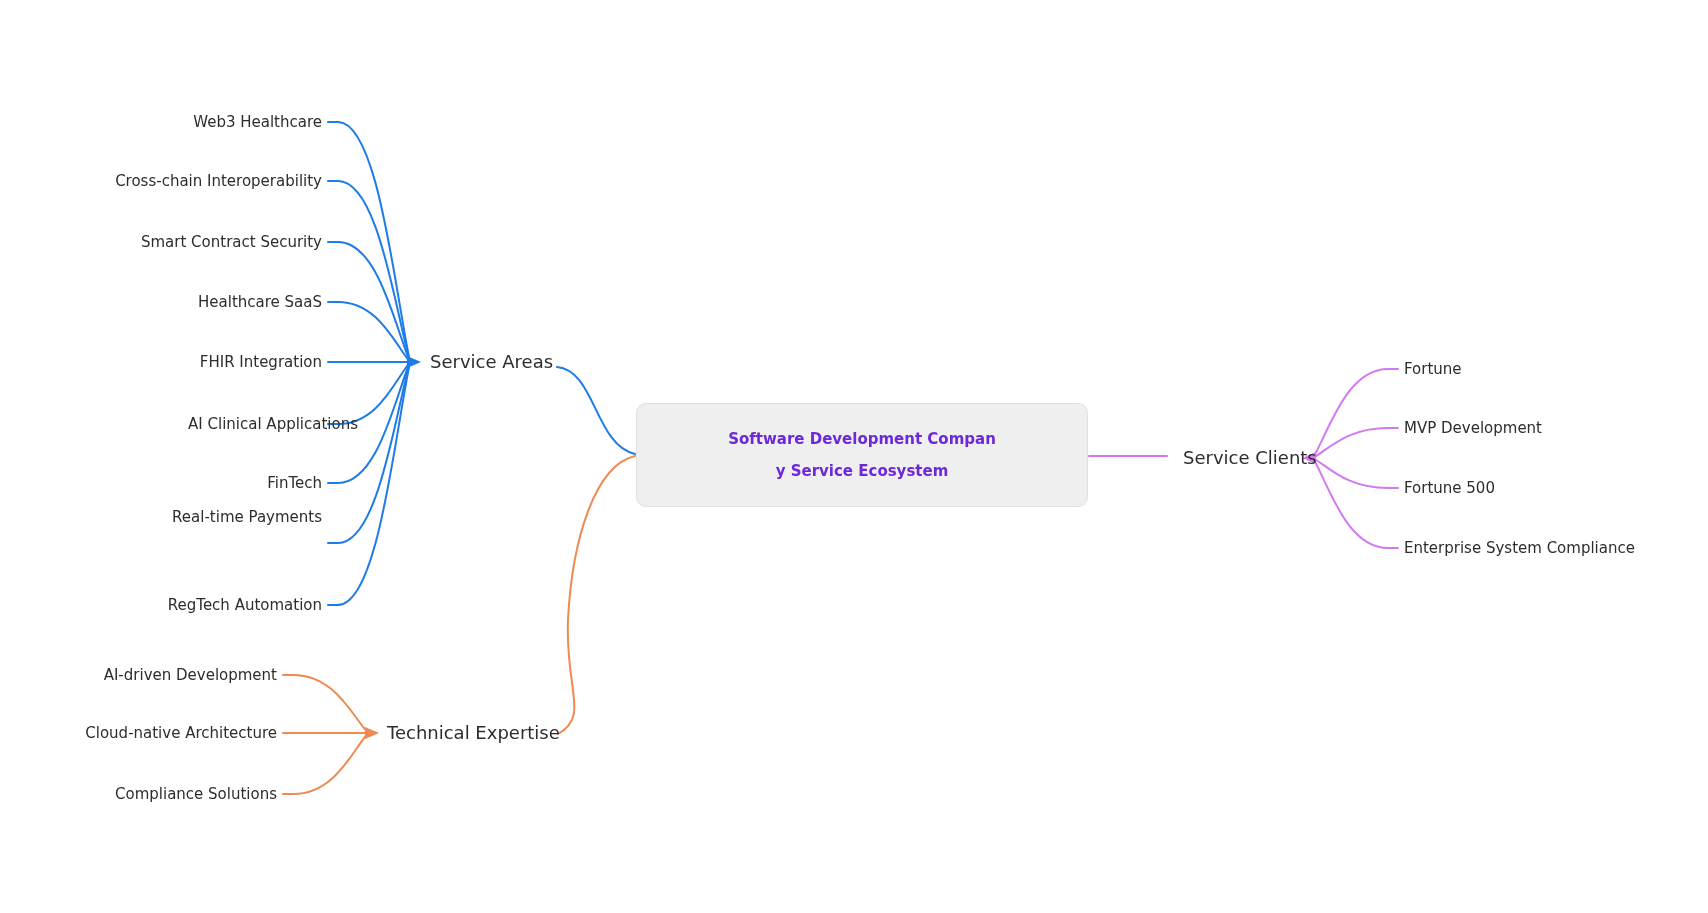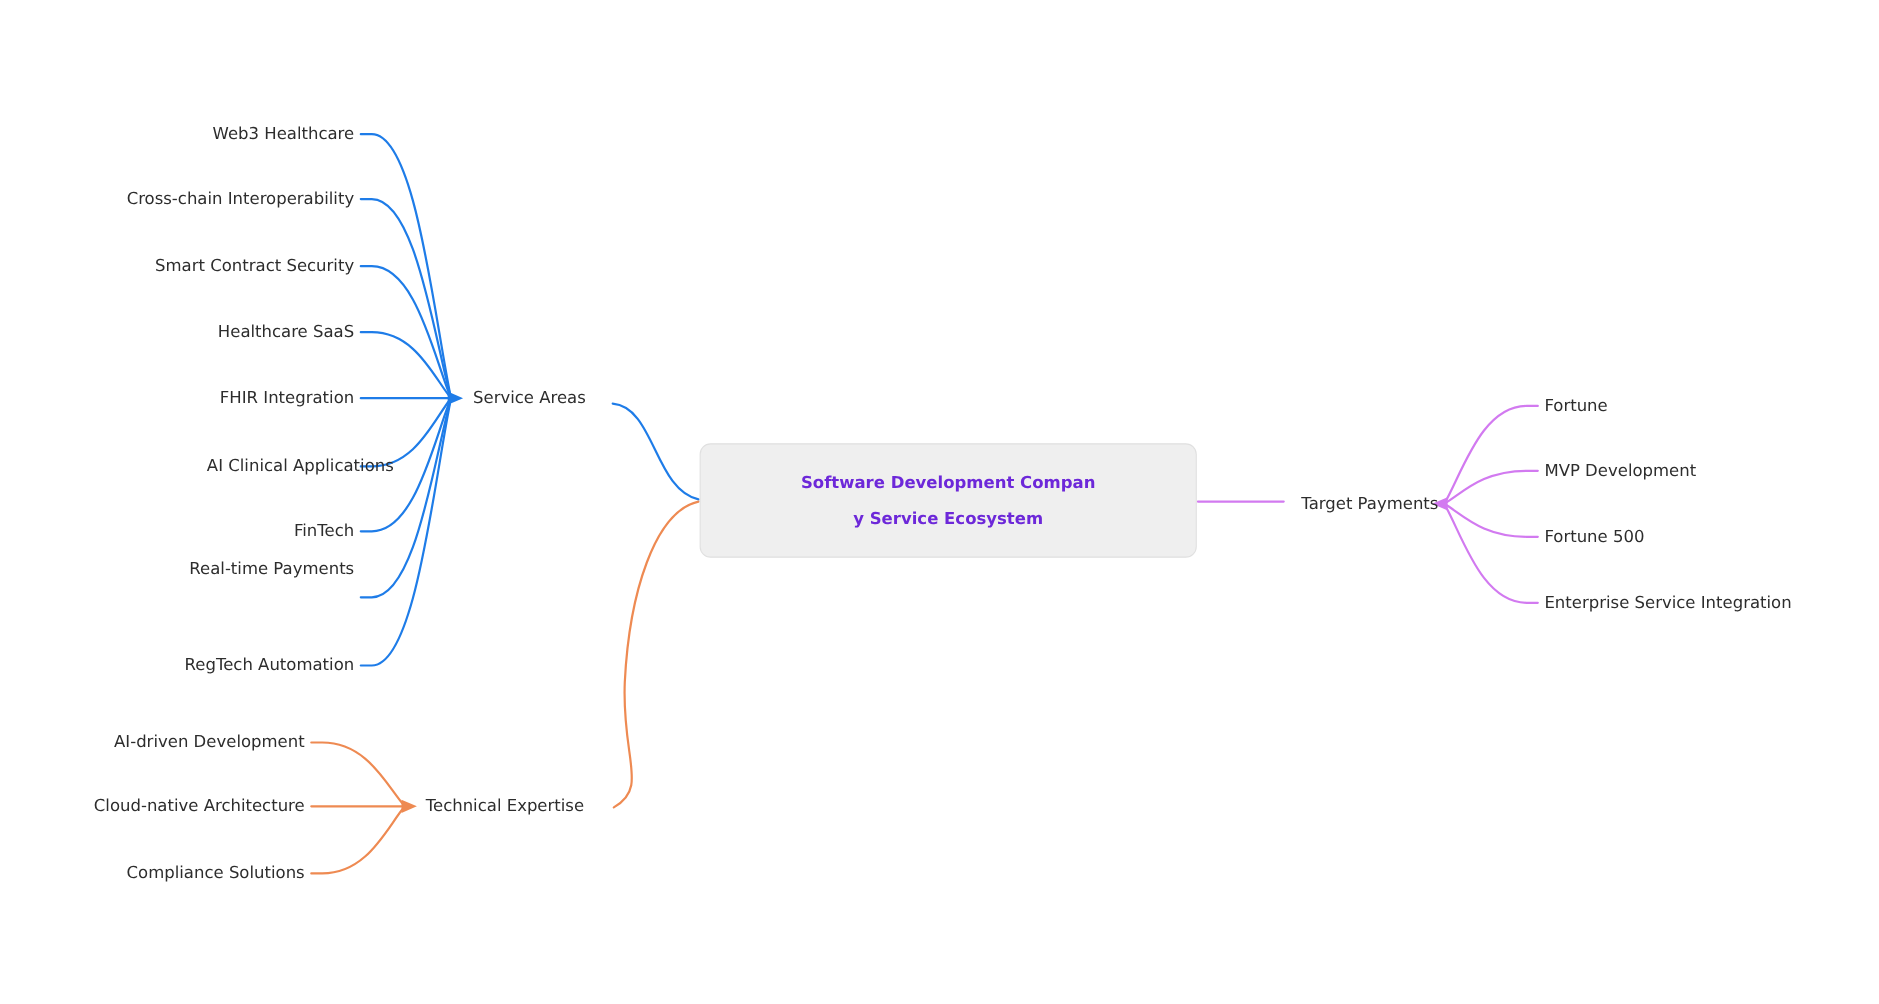--- a/index.html
+++ b/index.html
@@ -36,21 +36,21 @@
   .root-line {
     font-size: 15px;
     font-weight: bold;
     line-height: 32px;
     color: #6d28d9;
     white-space: nowrap;
   }
   .branch-label {
     position: absolute;
     transform: translateY(-50%);
-    font-size: 15px;
+    font-size: 18px;
     color: #2d2d2d;
     white-space: nowrap;
     line-height: 1;
   }
   .child-label {
     position: absolute;
     transform: translateY(-50%);
     font-size: 15px;
     color: #2d2d2d;
     white-space: nowrap;
@@ -87,34 +87,34 @@
       <polygon points="1302,458 1316,452 1316,464" fill="#d27af0"></polygon>
     </svg>
 
   <div class="root-node" style="left: 636px; top: 403px; width: 452px; height: 104px; background: rgb(239, 239, 239); border: 1px solid rgb(224, 224, 224); border-radius: 10px;">
     <div class="root-line">Software Development Compan</div>
     <div class="root-line">y Service Ecosystem</div>
   </div>
 
   <div class="branch-label" style="left: 430px; top: 362px;">Service Areas</div>
   <div class="branch-label" style="left: 387px; top: 733px;">Technical Expertise</div>
-  <div class="branch-label" style="left: 1183px; top: 458px;">Target Payments</div>
+  <div class="branch-label" style="left: 1183px; top: 458px;">Service Clients</div>
 
   <div class="child-label" style="top: 122px; right: 1386px;">Web3 Healthcare</div>
   <div class="child-label" style="top: 181px; right: 1386px;">Cross-chain Interoperability</div>
   <div class="child-label" style="top: 242px; right: 1386px;">Smart Contract Security</div>
   <div class="child-label" style="top: 302px; right: 1386px;">Healthcare SaaS</div>
   <div class="child-label" style="top: 362px; right: 1386px;">FHIR Integration</div>
   <div class="child-label" style="top: 424px; right: 1350px;">AI Clinical Applications</div>
   <div class="child-label" style="top: 483px; right: 1386px; margin-left: 40px;">FinTech</div>
   <div class="child-label" style="top: 517px; right: 1386px;">Real-time Payments</div>
   <div class="child-label" style="top: 605px; right: 1386px;">RegTech Automation</div>
 
   <div class="child-label" style="top: 675px; right: 1431px; margin-left: 23px;">AI-driven Development</div>
   <div class="child-label" style="top: 733px; right: 1431px;">Cloud-native Architecture</div>
   <div class="child-label" style="top: 794px; right: 1431px;">Compliance Solutions</div>
 
   <div class="child-label" style="top: 369px; left: 1404px;">Fortune</div>
   <div class="child-label" style="top: 428px; left: 1404px;">MVP Development</div>
   <div class="child-label" style="top: 488px; left: 1404px;">Fortune 500</div>
-  <div class="child-label" style="top: 548px; left: 1404px;">Enterprise Service Integration</div>
+  <div class="child-label" style="top: 548px; left: 1404px;">Enterprise System Compliance</div>
 
 </div>
 
 </body></html>

